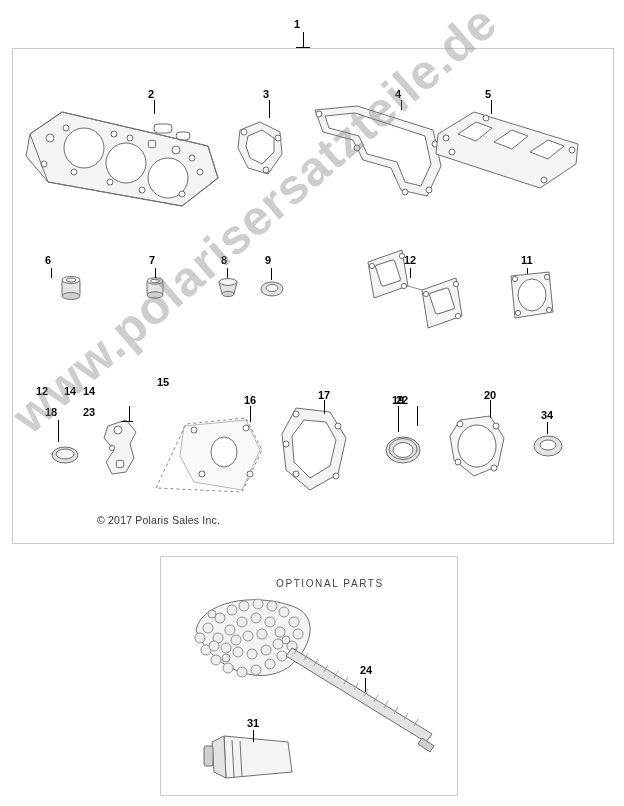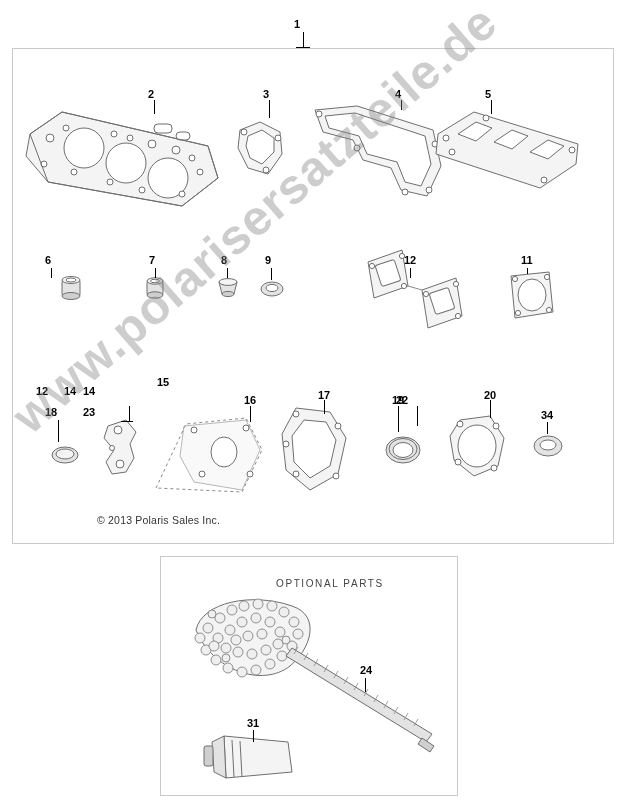--- a/index.html
+++ b/index.html
@@ -305,21 +305,21 @@
   <div class="leader v" style="left:490px; top:400px; height:18px;"></div>
 
   <div class="part" style="left:530px; top:432px;">
     <svg width="36" height="28" viewBox="0 0 36 28">
       <ellipse class="fill-md" cx="18" cy="14" rx="14" ry="10"></ellipse>
       <ellipse class="fill-w" cx="18" cy="13" rx="8" ry="5"></ellipse>
     </svg>
   </div>
   <div class="leader v" style="left:547px; top:422px; height:12px;"></div>
 
-  <div class="copyright">© 2013 Polaris Sales Inc.</div>
+  <div class="copyright">© 2017 Polaris Sales Inc.</div>
 
   <div class="panel" id="optional-panel"></div>
   <div class="optional-title">OPTIONAL PARTS</div>
 
   <div class="part" style="left:182px; top:592px;">
     <svg width="270" height="170" viewBox="0 0 270 170">
       <g>
         <path class="fill-lt" d="M14 38 C20 10, 70 0, 110 14 C140 24, 128 58, 108 74 C80 96, 30 78, 14 38 Z"></path>
         <g fill="#efefef" stroke="#777" stroke-width="0.8">
           <circle cx="26" cy="36" r="5"></circle>

